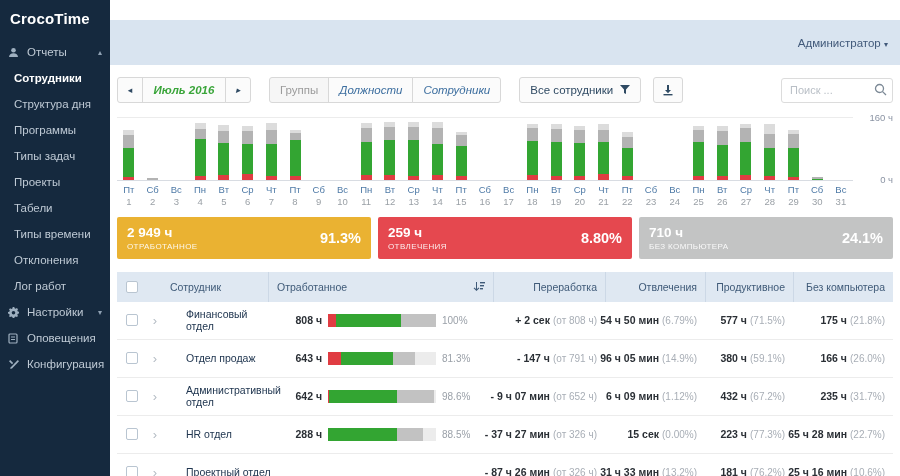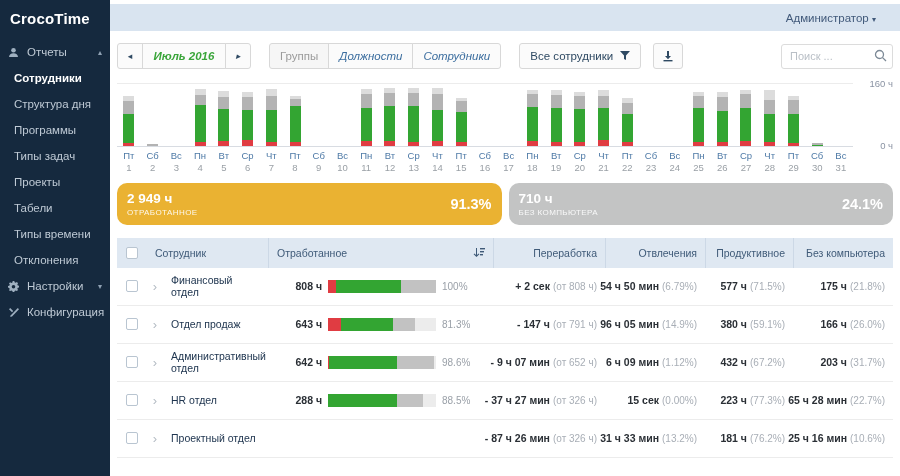--- a/index.html
+++ b/index.html
@@ -12,21 +12,21 @@
   .logo { color:#fff; font-size:15px; font-weight:bold; padding:10px 10px 12px 10px; letter-spacing:.2px; }
   .side-section { display:flex; align-items:center; gap:6px; padding:7px 8px; font-size:11.5px; cursor:pointer; }
   .side-section .sicon { width:13px; text-align:center; font-size:11px; color:#9fb0c0; flex-shrink:0; }
   .side-section .sicon svg { display:block; }
   .side-section .chev { margin-left:auto; font-size:8px; color:#8fa1b3; }
   .side-item { padding:7px 8px 7px 14px; font-size:11.5px; cursor:pointer; color:#bfcad5; }
   .side-item.active { color:#fff; font-weight:bold; }
 
   
   .main { flex:1; display:flex; flex-direction:column; background:#fff; min-width:0; }
-  .topbar { margin-top:4px; height:27px; background:#d9e4f0; display:flex; align-items:center; justify-content:flex-end; padding:0 24px; }
+  .topbar { margin-top:20px; height:45px; background:#d9e4f0; display:flex; align-items:center; justify-content:flex-end; padding:0 12px; }
   .user-menu { font-size:11.5px; color:#41597a; cursor:pointer; }
   .user-menu .caret { font-size:8px; }
 
   .content { padding:0 7px; flex:1; min-height:0; }
 
   
   .toolbar { margin-top:12px; display:flex; align-items:center; }
   .btn { height:26px; background:#fbfbfb; border:1px solid #d8d8d8; color:#3c6e9f;
          font-size:11.5px; display:inline-flex; align-items:center; justify-content:center;
          padding:0 10px; cursor:pointer; font-family:inherit; }
@@ -58,35 +58,35 @@
   #chart-labels { display:flex; margin-top:3px; }
   .day-lab { flex:1; text-align:center; line-height:1.25; }
   .day-lab .wd { display:block; font-size:9.5px; color:#4d79a6; }
   .day-lab .dn { display:block; font-size:9.5px; color:#9aa0a6; }
   .ytick { position:absolute; right:0; font-size:9.5px; color:#8a93a3; }
   .ytick.top { top:-5px; }
   .ytick.bottom { top:57px; }
 
   
   .cards { display:flex; gap:7px; margin-top:9px; }
-  .card { flex:1; height:42px; border-radius:10px; color:#fff; display:flex; align-items:center;
+  .card { flex:1; height:42px; border-radius:2px; color:#fff; display:flex; align-items:center;
           justify-content:space-between; padding:5px 10px; cursor:pointer; }
   .card .left { display:flex; flex-direction:column; justify-content:center; gap:2px; min-width:0; }
   .card .hours { font-size:13.5px; font-weight:bold; white-space:nowrap; }
   .card .lbl { font-size:8px; letter-spacing:.4px; color:rgba(255,255,255,.9); white-space:nowrap; }
   .card .pct { font-size:14.5px; font-weight:bold; }
 
   
   .table { margin-top:13px; font-size:10.5px; }
   .thead { display:flex; align-items:center; height:30px; background:#dfe8f2; color:#3f5a78; }
   .thead .hcol { display:flex; align-items:center; height:100%; padding:0 8px; }
   .thead .sep { border-left:1px solid #ccd8e6; }
   .col-check { width:30px; justify-content:center; display:flex; align-items:center; flex-shrink:0; }
   .col-expand { width:16px; flex-shrink:0; color:#b4bcc4; font-size:13px; text-align:center; cursor:pointer; line-height:1; }
-  .col-name { flex:1; min-width:0; padding:0 4px 0 2px; }
+  .col-name { flex:1; min-width:0; padding:0 4px 0 2px;margin-left:15px; }
   .col-worked { width:225px; flex-shrink:0; }
   .col-over { width:112px; flex-shrink:0; justify-content:flex-end; text-align:center; }
   .col-distr { width:100px; flex-shrink:0; justify-content:flex-end; text-align:right; }
   .col-prod { width:88px; flex-shrink:0; justify-content:flex-end; text-align:right; }
   .col-nocomp { width:100px; flex-shrink:0; justify-content:flex-end; text-align:right; }
   .checkbox { width:12px; height:12px; border:1px solid #b9c5d1; border-radius:2px; background:#fff; cursor:pointer; display:inline-block; }
   .sort-icon { margin-left:auto; cursor:pointer; }
   .trow { display:flex; align-items:center; height:38px; border-bottom:1px solid #ececec; cursor:pointer; }
   .trow .tcol { display:flex; align-items:center; padding:0 8px; }
   .tname { color:#203650; padding-left:2px; }
@@ -117,29 +117,40 @@
           <span class="chev">▴</span>
         </div>
         <div class="side-item active">Сотрудники</div>
         <div class="side-item">Структура дня</div>
         <div class="side-item">Программы</div>
         <div class="side-item">Типы задач</div>
         <div class="side-item">Проекты</div>
         <div class="side-item">Табели</div>
         <div class="side-item">Типы времени</div>
         <div class="side-item">Отклонения</div>
+        <div class="side-item">Лог работ</div>
         <div class="side-section">
           <span class="sicon">
             <svg width="11" height="11" viewBox="0 0 11 11">
               <path d="M4.7 0h1.6l.3 1.3 1.1.5 1.2-.7 1.1 1.1-.7 1.2.5 1.1 1.3.3v1.6l-1.3.3-.5 1.1.7 1.2-1.1 1.1-1.2-.7-1.1.5-.3 1.3H4.7l-.3-1.3-1.1-.5-1.2.7L1 9.3l.7-1.2-.5-1.1L0 6.6V5l1.3-.3.5-1.1L1 2.4 2.1 1.3l1.2.7 1.1-.5Z" fill="#9fb0c0"></path>
               <circle cx="5.5" cy="5.8" r="1.8" fill="#15293e"></circle>
             </svg>
           </span>
           <span>Настройки</span>
           <span class="chev">▾</span>
+        </div>
+        <div class="side-section">
+          <span class="sicon">
+            <svg width="10" height="11" viewBox="0 0 10 11">
+              <rect x="1" y="1" width="8" height="9" rx="1" fill="none" stroke="#9fb0c0" stroke-width="1.2"></rect>
+              <line x1="3" y1="4" x2="7" y2="4" stroke="#9fb0c0" stroke-width="1"></line>
+              <line x1="3" y1="6.5" x2="7" y2="6.5" stroke="#9fb0c0" stroke-width="1"></line>
+            </svg>
+          </span>
+          <span>Оповещения</span>
         </div>
         <div class="side-section">
           <span class="sicon">
             <svg width="11" height="11" viewBox="0 0 11 11">
               <path d="M1 2.2 2.2 1l3 3-1.2 1.2Z" fill="#9fb0c0"></path>
               <path d="M9.8 1 11 2.2 4 9.5l-1.8.6.6-1.8Z" fill="#9fb0c0"></path>
             </svg>
           </span>
           <span>Конфигурация</span>
         </div>
@@ -526,20 +537,27 @@
       </div>
 
       <div class="cards" id="summary-cards">
           <div class="card" style="background: rgb(234, 178, 50);">
             <div class="left">
               <span class="hours">2 949 ч</span>
               <span class="lbl">ОТРАБОТАННОЕ</span>
             </div>
             <span class="pct">91.3%</span>
           </div>
+          <div class="card" style="background: rgb(229, 72, 79);">
+            <div class="left">
+              <span class="hours">259 ч</span>
+              <span class="lbl">ОТВЛЕЧЕНИЯ</span>
+            </div>
+            <span class="pct">8.80%</span>
+          </div>
           <div class="card" style="background: rgb(195, 196, 196);">
             <div class="left">
               <span class="hours">710 ч</span>
               <span class="lbl">БЕЗ КОМПЬЮТЕРА</span>
             </div>
             <span class="pct">24.1%</span>
           </div>
         </div>
 
       <div class="table">
@@ -648,21 +666,21 @@
               </span>
               <span class="tcol col-distr">
                 <b class="num">6 ч 09 мин</b>
                 <i class="note">(1.12%)</i>
               </span>
               <span class="tcol col-prod">
                 <b class="num">432 ч</b>
                 <i class="note">(67.2%)</i>
               </span>
               <span class="tcol col-nocomp">
-                <b class="num">203 ч</b>
+                <b class="num">235 ч</b>
                 <i class="note">(31.7%)</i>
               </span>
             </div>
             <div class="trow">
               <span class="tcol col-check">
                 <span class="checkbox"></span>
               </span>
               <span class="col-expand">›</span>
               <span class="tcol col-name tname">HR отдел</span>
               <span class="tcol col-worked cell">

